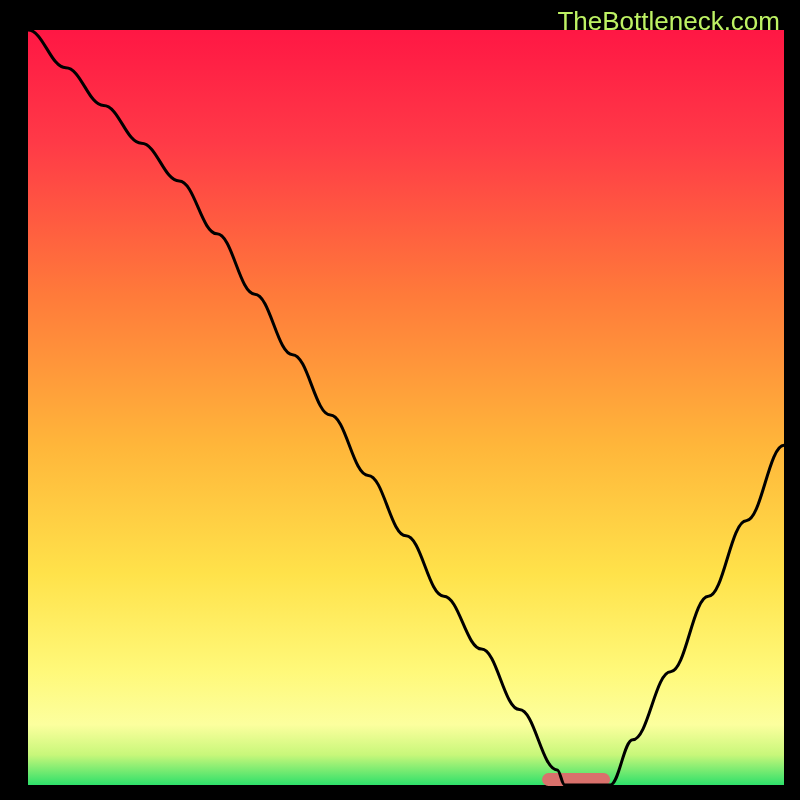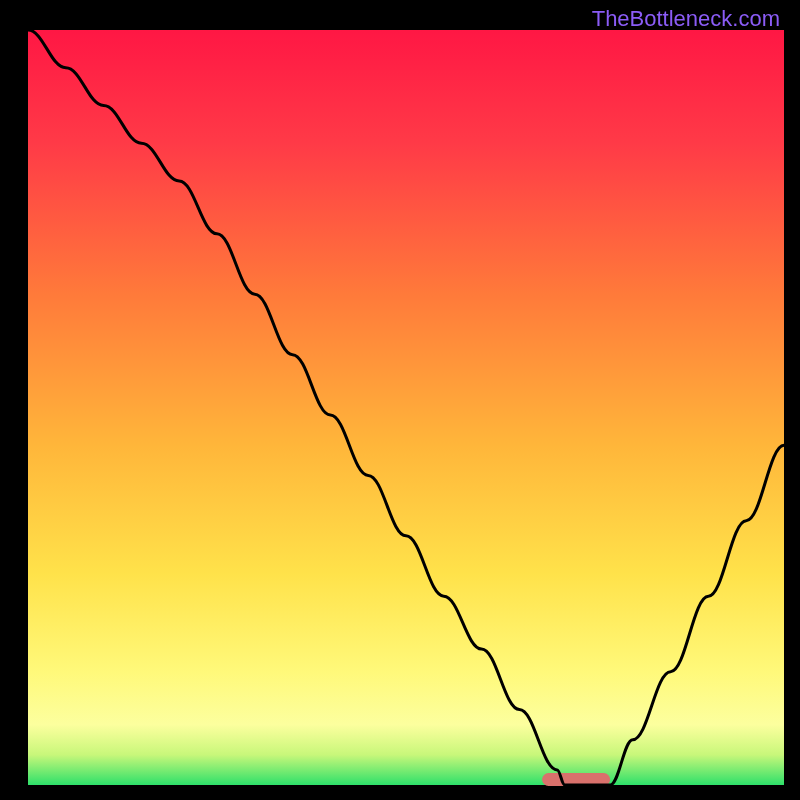--- a/index.html
+++ b/index.html
@@ -15,22 +15,22 @@
   position: absolute;
   top: 0;
   left: 0;
   width: 800px;
   height: 800px;
 }
 .watermark {
   position: absolute;
   top: 6px;
   right: 20px;
-  color: #8b5cf6;
-  font-size: 22px;
+  color: #bef264;
+  font-size: 26px;
   font-weight: 500;
   z-index: 10;
 }
 svg {
   display: block;
 }
 </style>
 </head>
 <body>
 

